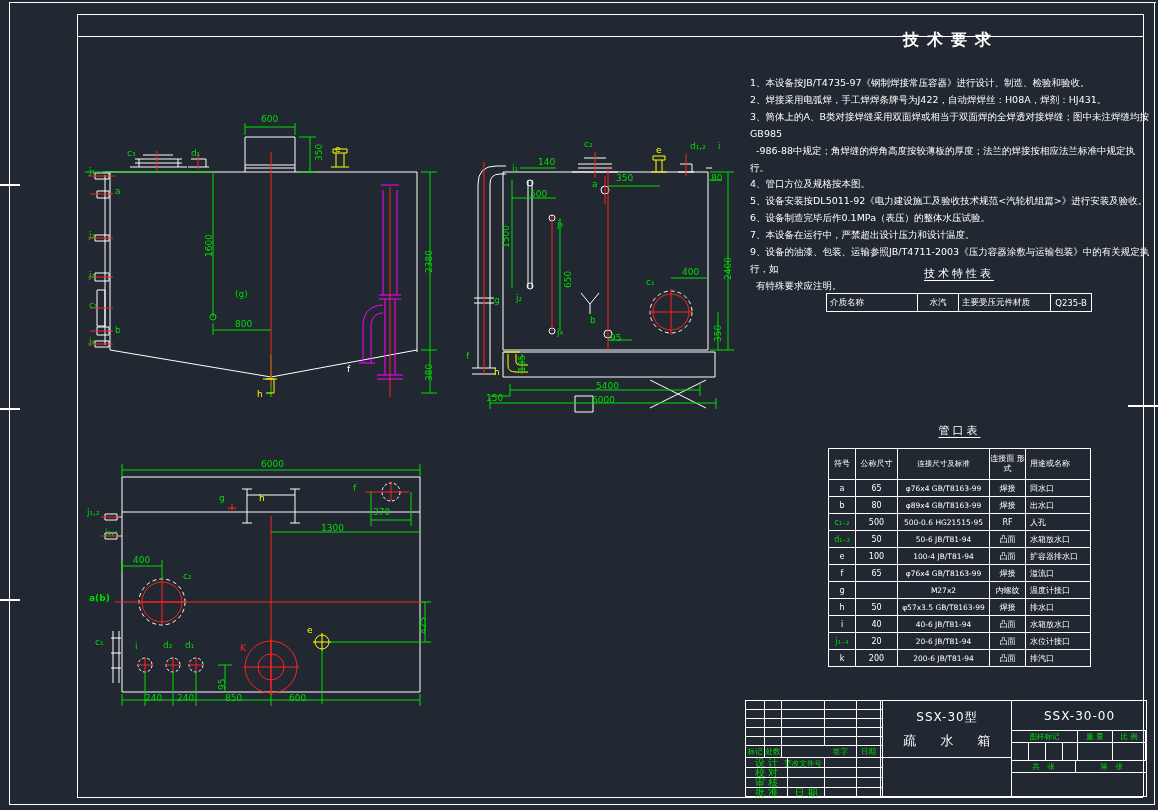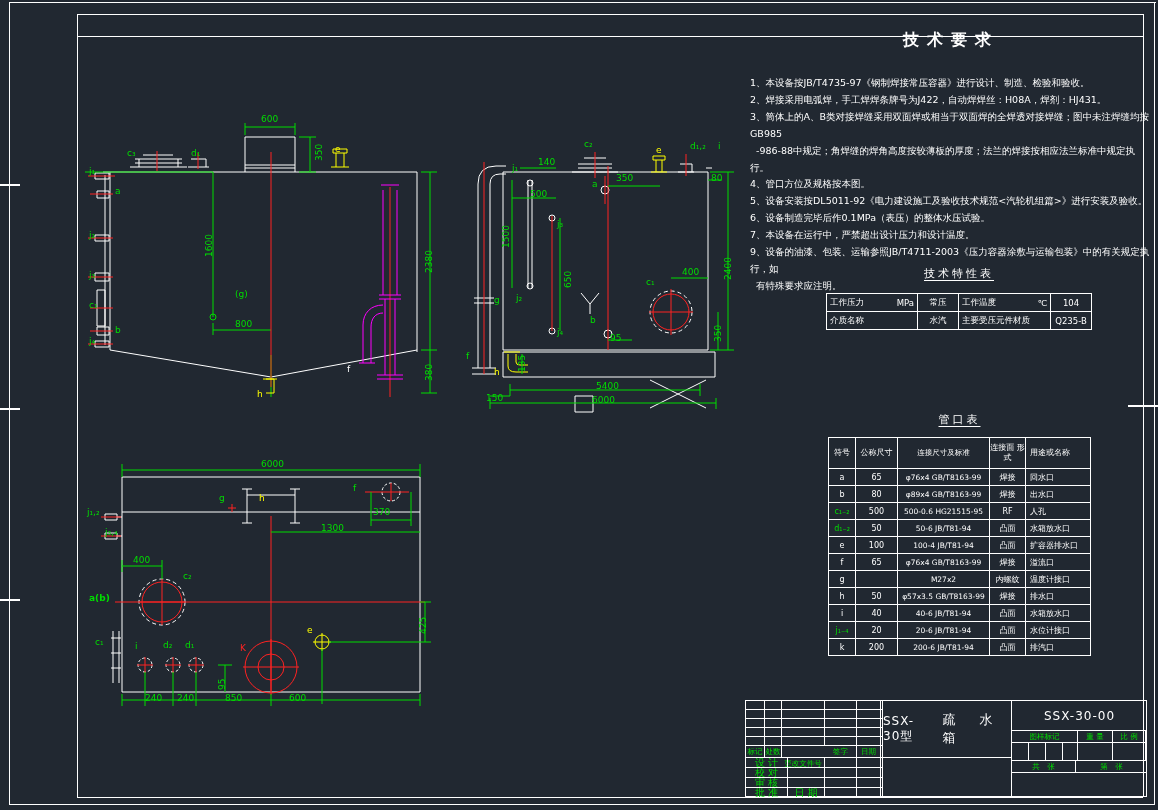--- a/index.html
+++ b/index.html
@@ -21,39 +21,39 @@
   
   .blocktitle{text-align:center;font-size:11px;letter-spacing:3px;color:#fff;
               text-decoration:underline;text-underline-offset:3px;}
   .techtable{position:absolute;left:826px;top:266px;width:266px;}
   .tt{border:1px solid #fff;margin-top:12px;font-size:8.5px;}
   .tt-row{display:flex;height:17px;}
   .tt-row + .tt-row{border-top:1px solid #fff;}
   .tt-cell{display:flex;align-items:center;justify-content:center;overflow:hidden;white-space:nowrap;}
   .tt-cell + .tt-cell{border-left:1px solid #fff;}
   .tt-label{justify-content:space-between;padding:0 3px;box-sizing:border-box;}
-  .nozzle{position:absolute;left:828px;top:412px;width:263px;}
+  .nozzle{position:absolute;left:828px;top:423px;width:263px;}
   .nz{border:1px solid #fff;margin-top:10px;font-size:8px;}
   .nz-head{display:flex;height:30px;border-bottom:1px solid #fff;}
   .nz-row{display:flex;height:16px;}
   .nz-row + .nz-row{border-top:1px solid #fff;}
   .nz-cell{display:flex;align-items:center;justify-content:center;overflow:hidden;white-space:nowrap;box-sizing:border-box;}
   .nz-cell + .nz-cell{border-left:1px solid #fff;}
   .nz-hcell{white-space:normal;text-align:center;line-height:1.3;}
   .c-sym{width:26px;} .c-dn{width:42px;} .c-std{width:92px;font-size:7.5px;} .c-face{width:36px;} .c-use{width:62px;justify-content:flex-start;padding-left:4px;}
   
   .tblock{position:absolute;left:745px;top:700px;width:402px;height:97px;border:1px solid #fff;box-sizing:border-box;font-size:8px;}
   .tb-left{position:absolute;left:0;top:0;width:136px;height:95px;}
   .tb-row{display:flex;border-bottom:1px solid #fff;box-sizing:border-box;}
   .tb-cell{border-right:1px solid #fff;box-sizing:border-box;height:100%;display:flex;align-items:center;justify-content:center;overflow:hidden;white-space:nowrap;}
   .rev-empty .tb-row{height:9px;}
   .rev-head{display:flex;height:12px;border-bottom:1px solid #fff;box-sizing:border-box;font-size:7.5px;}
   .tb-leftrows .tb-row{height:10px;font-size:10px;}
   .tb-center{position:absolute;left:136px;top:0;width:130px;height:95px;border-left:1px solid #fff;border-right:1px solid #fff;box-sizing:border-box;}
-  .tb-model{height:57px;border-bottom:1px solid #fff;box-sizing:border-box;display:flex;align-items:center;justify-content:center;gap:6px;}
+  .tb-model{height:57px;border-bottom:1px solid #fff;box-sizing:border-box;display:flex;flex-direction:column;align-items:center;justify-content:center;gap:6px;}
   .tb-model .model{font-size:12px;letter-spacing:1px;}
   .tb-model .name{font-size:13px;letter-spacing:10px;padding-left:10px;}
   .tb-right{position:absolute;left:266px;top:0;width:135px;height:95px;}
   .tb-dn{height:30px;border-bottom:1px solid #fff;box-sizing:border-box;display:flex;align-items:center;justify-content:center;font-size:12px;letter-spacing:1px;}
   .tb-righthead{display:flex;height:12px;border-bottom:1px solid #fff;box-sizing:border-box;font-size:7.5px;}
   .tb-rightempty{display:flex;height:18px;border-bottom:1px solid #fff;box-sizing:border-box;}
   .tb-sheet{display:flex;height:12px;border-bottom:1px solid #fff;box-sizing:border-box;font-size:7.5px;}
 </style>
 </head>
 <body>
@@ -263,32 +263,20 @@
         <div class="tr-line">9、设备的油漆、包装、运输参照JB/T4711-2003《压力容器涂敷与运输包装》中的有关规定执行，如</div>
         <div class="tr-line">  有特殊要求应注明。</div>
       </div>
   </div>
 
   <div class="techtable">
     <div class="blocktitle">技术特性表</div>
     <div class="tt" id="tt-rows">
         <div class="tt-row">
           <div class="tt-cell tt-label" style="width: 90px;">
-            <span>工作压力</span>
-            <span>MPa</span>
-          </div>
-          <div class="tt-cell" style="width: 40px;">常压</div>
-          <div class="tt-cell tt-label" style="width: 92px;">
-            <span>工作温度</span>
-            <span>℃</span>
-          </div>
-          <div class="tt-cell" style="width: 40px;">104</div>
-        </div>
-        <div class="tt-row">
-          <div class="tt-cell tt-label" style="width: 90px;">
             <span>介质名称</span>
             <span></span>
           </div>
           <div class="tt-cell" style="width: 40px;">水汽</div>
           <div class="tt-cell tt-label" style="width: 92px;">
             <span>主要受压元件材质</span>
             <span></span>
           </div>
           <div class="tt-cell" style="width: 40px;">Q235-B</div>
         </div>

